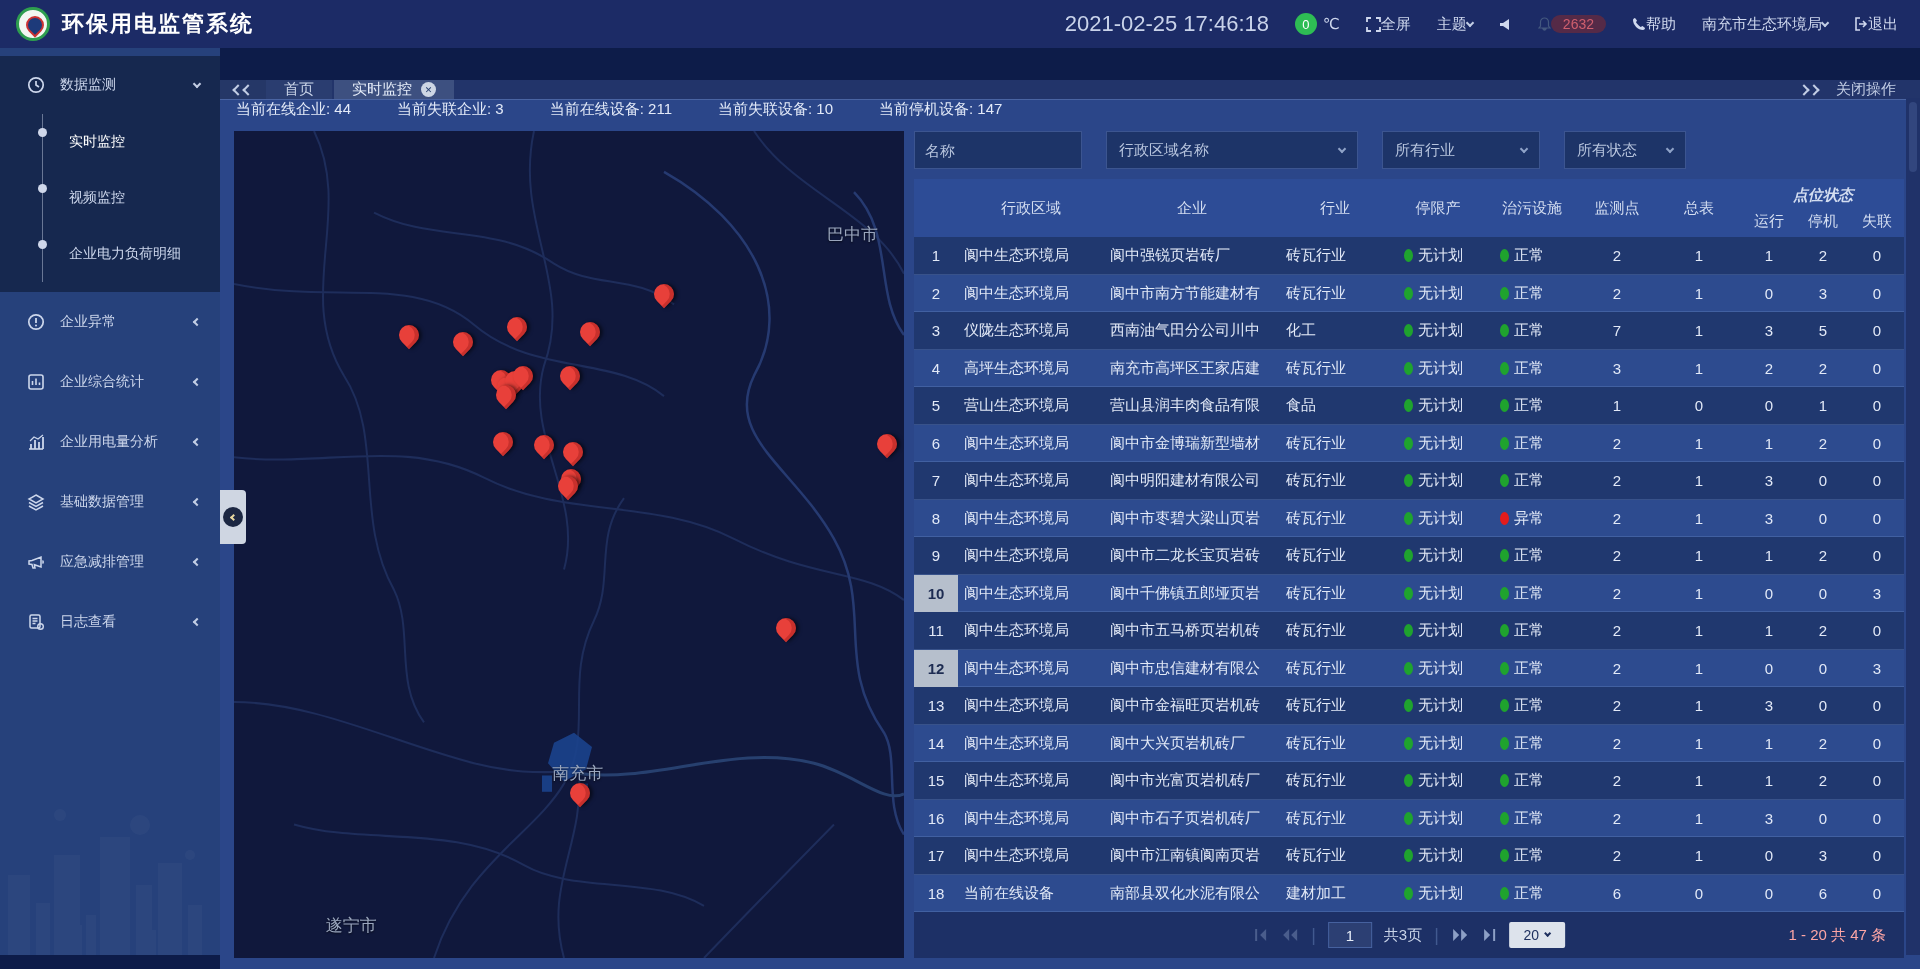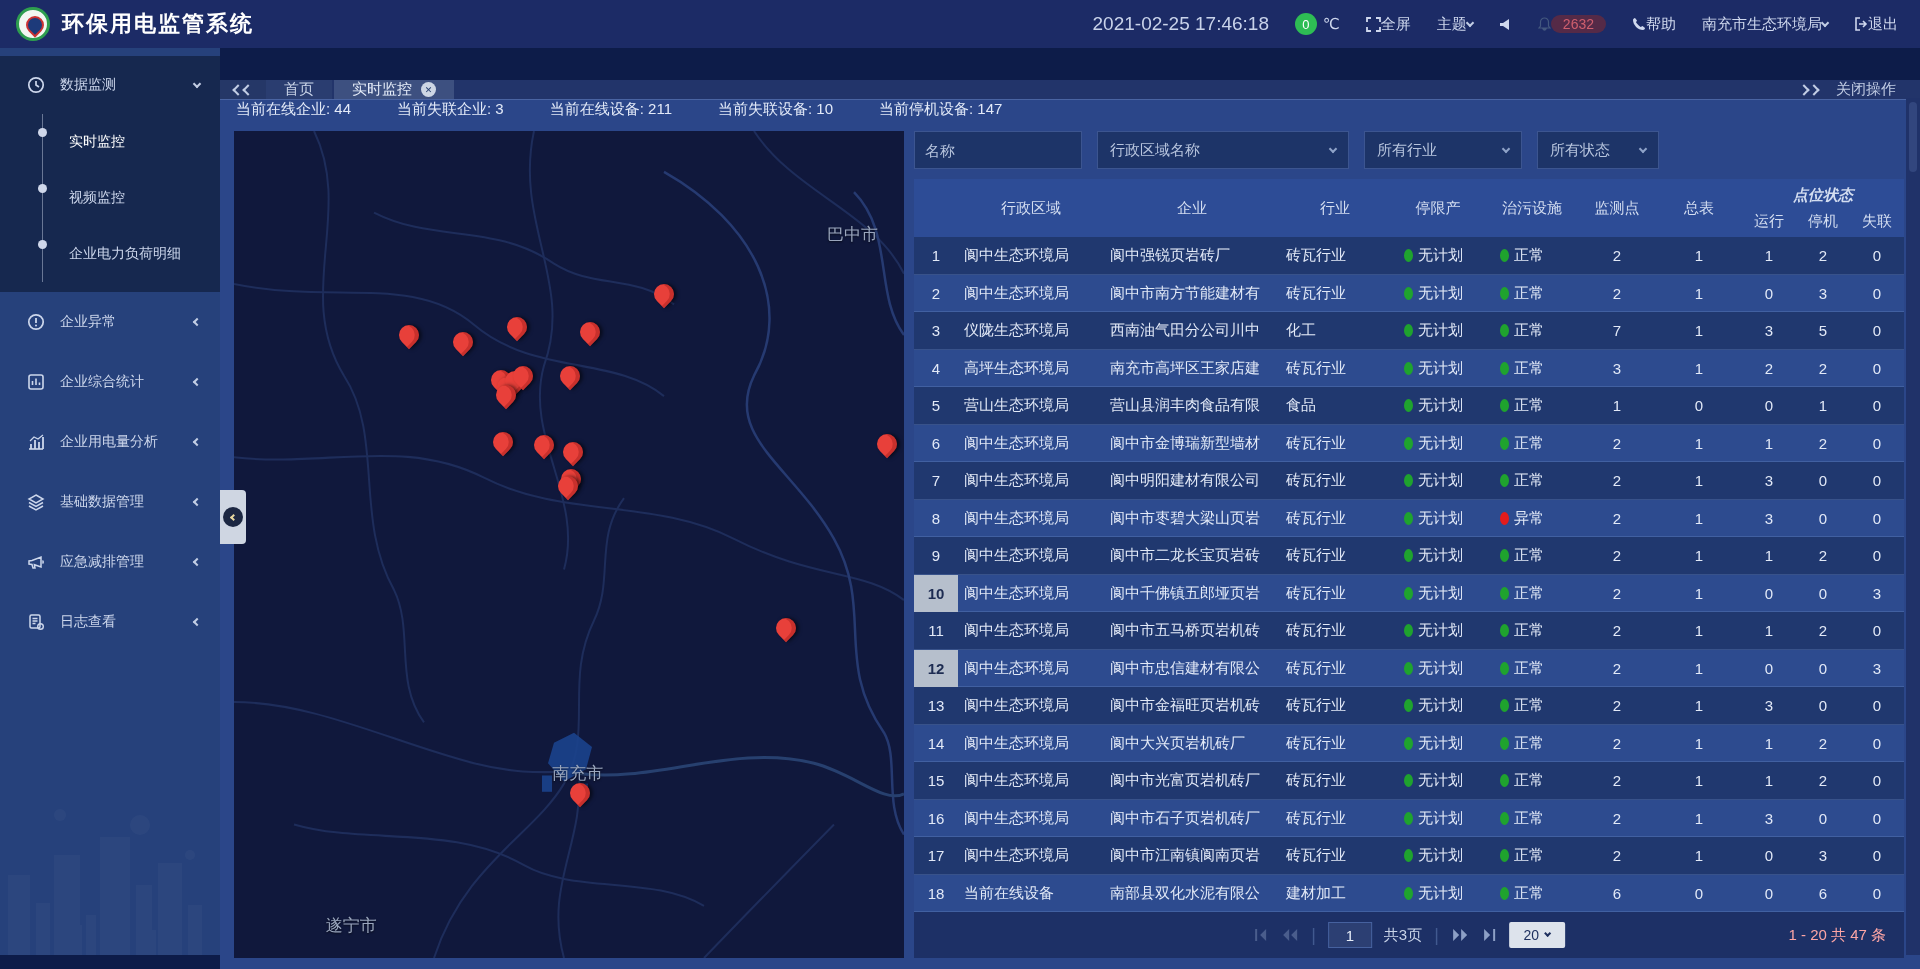--- a/index.html
+++ b/index.html
@@ -9,21 +9,21 @@
 
   
   .header { position:absolute; top:0; left:0; width:100%; height:48px; background:#1c2b66;
             display:flex; align-items:center; padding:0 22px 0 16px; z-index:20; }
   .logo { width:34px; height:34px; border-radius:50%; background:#f2f7f2; border:3px solid #2e9e4f;
           margin-right:12px; position:relative; flex:0 0 auto; }
   .logo::after { content:""; position:absolute; left:7px; top:6px; width:14px; height:14px;
           border-radius:50% 50% 50% 0; transform:rotate(-45deg); background:#1d3a7a; border:2px solid #c33; }
   .app-title { color:#ffffff; font-size:22px; font-weight:bold; letter-spacing:2px; }
   .header-right { margin-left:auto; display:flex; align-items:center; gap:26px; color:#cfd8ee; font-size:15px; }
-  .datetime { font-size:19px; color:#c9d3ea; }
+  .datetime { font-size:22px; color:#c9d3ea; }
   .temp { display:flex; align-items:center; gap:6px; }
   .temp-badge { width:22px; height:22px; border-radius:50%; background:#2ebd54; color:#fff; font-size:13px;
                 display:flex; align-items:center; justify-content:center; }
   .hitem { display:flex; align-items:center; cursor:default; }
   .hicon svg { display:block; }
   .chev { display:inline-block; width:8px; height:8px; border-left:2px solid #c2cde4; border-bottom:2px solid #c2cde4; }
   .chev.down { transform:rotate(-45deg); margin-top:-3px; }
   .chev.left { transform:rotate(45deg); }
   .chev.sm { width:6px; height:6px; }
   .badge-pill { background:#552a47; color:#cf5f6e; border-radius:10px; padding:1px 12px; font-size:14px; }
@@ -70,21 +70,21 @@
   .pin { position:absolute; width:20px; height:20px; background:#e8403a; border-radius:50% 50% 50% 0;
          transform:rotate(-45deg); box-shadow:2px 2px 4px rgba(0,0,0,.55), inset -3px -3px 0 rgba(140,20,20,.35); cursor:pointer; }
   .collapse-btn { position:absolute; left:0; top:371px; width:26px; height:54px; background:#cfd6e2;
                   border-radius:0 4px 4px 0; display:flex; align-items:center; justify-content:center; z-index:6; cursor:pointer; }
   .collapse-circle { width:20px; height:20px; border-radius:50%; background:#1c2742; display:flex;
                      align-items:center; justify-content:center; }
   .collapse-circle .chev { width:5px; height:5px; border-color:#e8d9a0; }
 
   
   .right-col { flex:1; display:flex; flex-direction:column; min-width:0; }
-  .filters { height:38px; display:flex; gap:15px; margin-bottom:10px; }
+  .filters { height:38px; display:flex; gap:24px; margin-bottom:10px; }
   .f-box { background:#1d3468; border:1px solid #3c5590; color:#b7c4dd; font-size:15px; height:38px; }
   input.f-box { width:168px; padding:0 10px; outline:none; }
   input.f-box::placeholder { color:#b7c4dd; }
   .select { display:flex; align-items:center; justify-content:space-between; padding:0 12px; cursor:pointer; }
   .select .chev { border-color:#8fa3c8; }
   .sel-region { width:252px; } .sel-industry { width:158px; } .sel-status { width:122px; }
 
   .table { flex:1; display:flex; flex-direction:column; overflow:hidden; }
   .grid-cols { display:grid; grid-template-columns:44px 146px 176px 110px 96px 92px 78px 86px 54px 54px 54px; }
   .thead { display:grid; grid-template-columns:44px 146px 176px 110px 96px 92px 78px 86px 162px;

